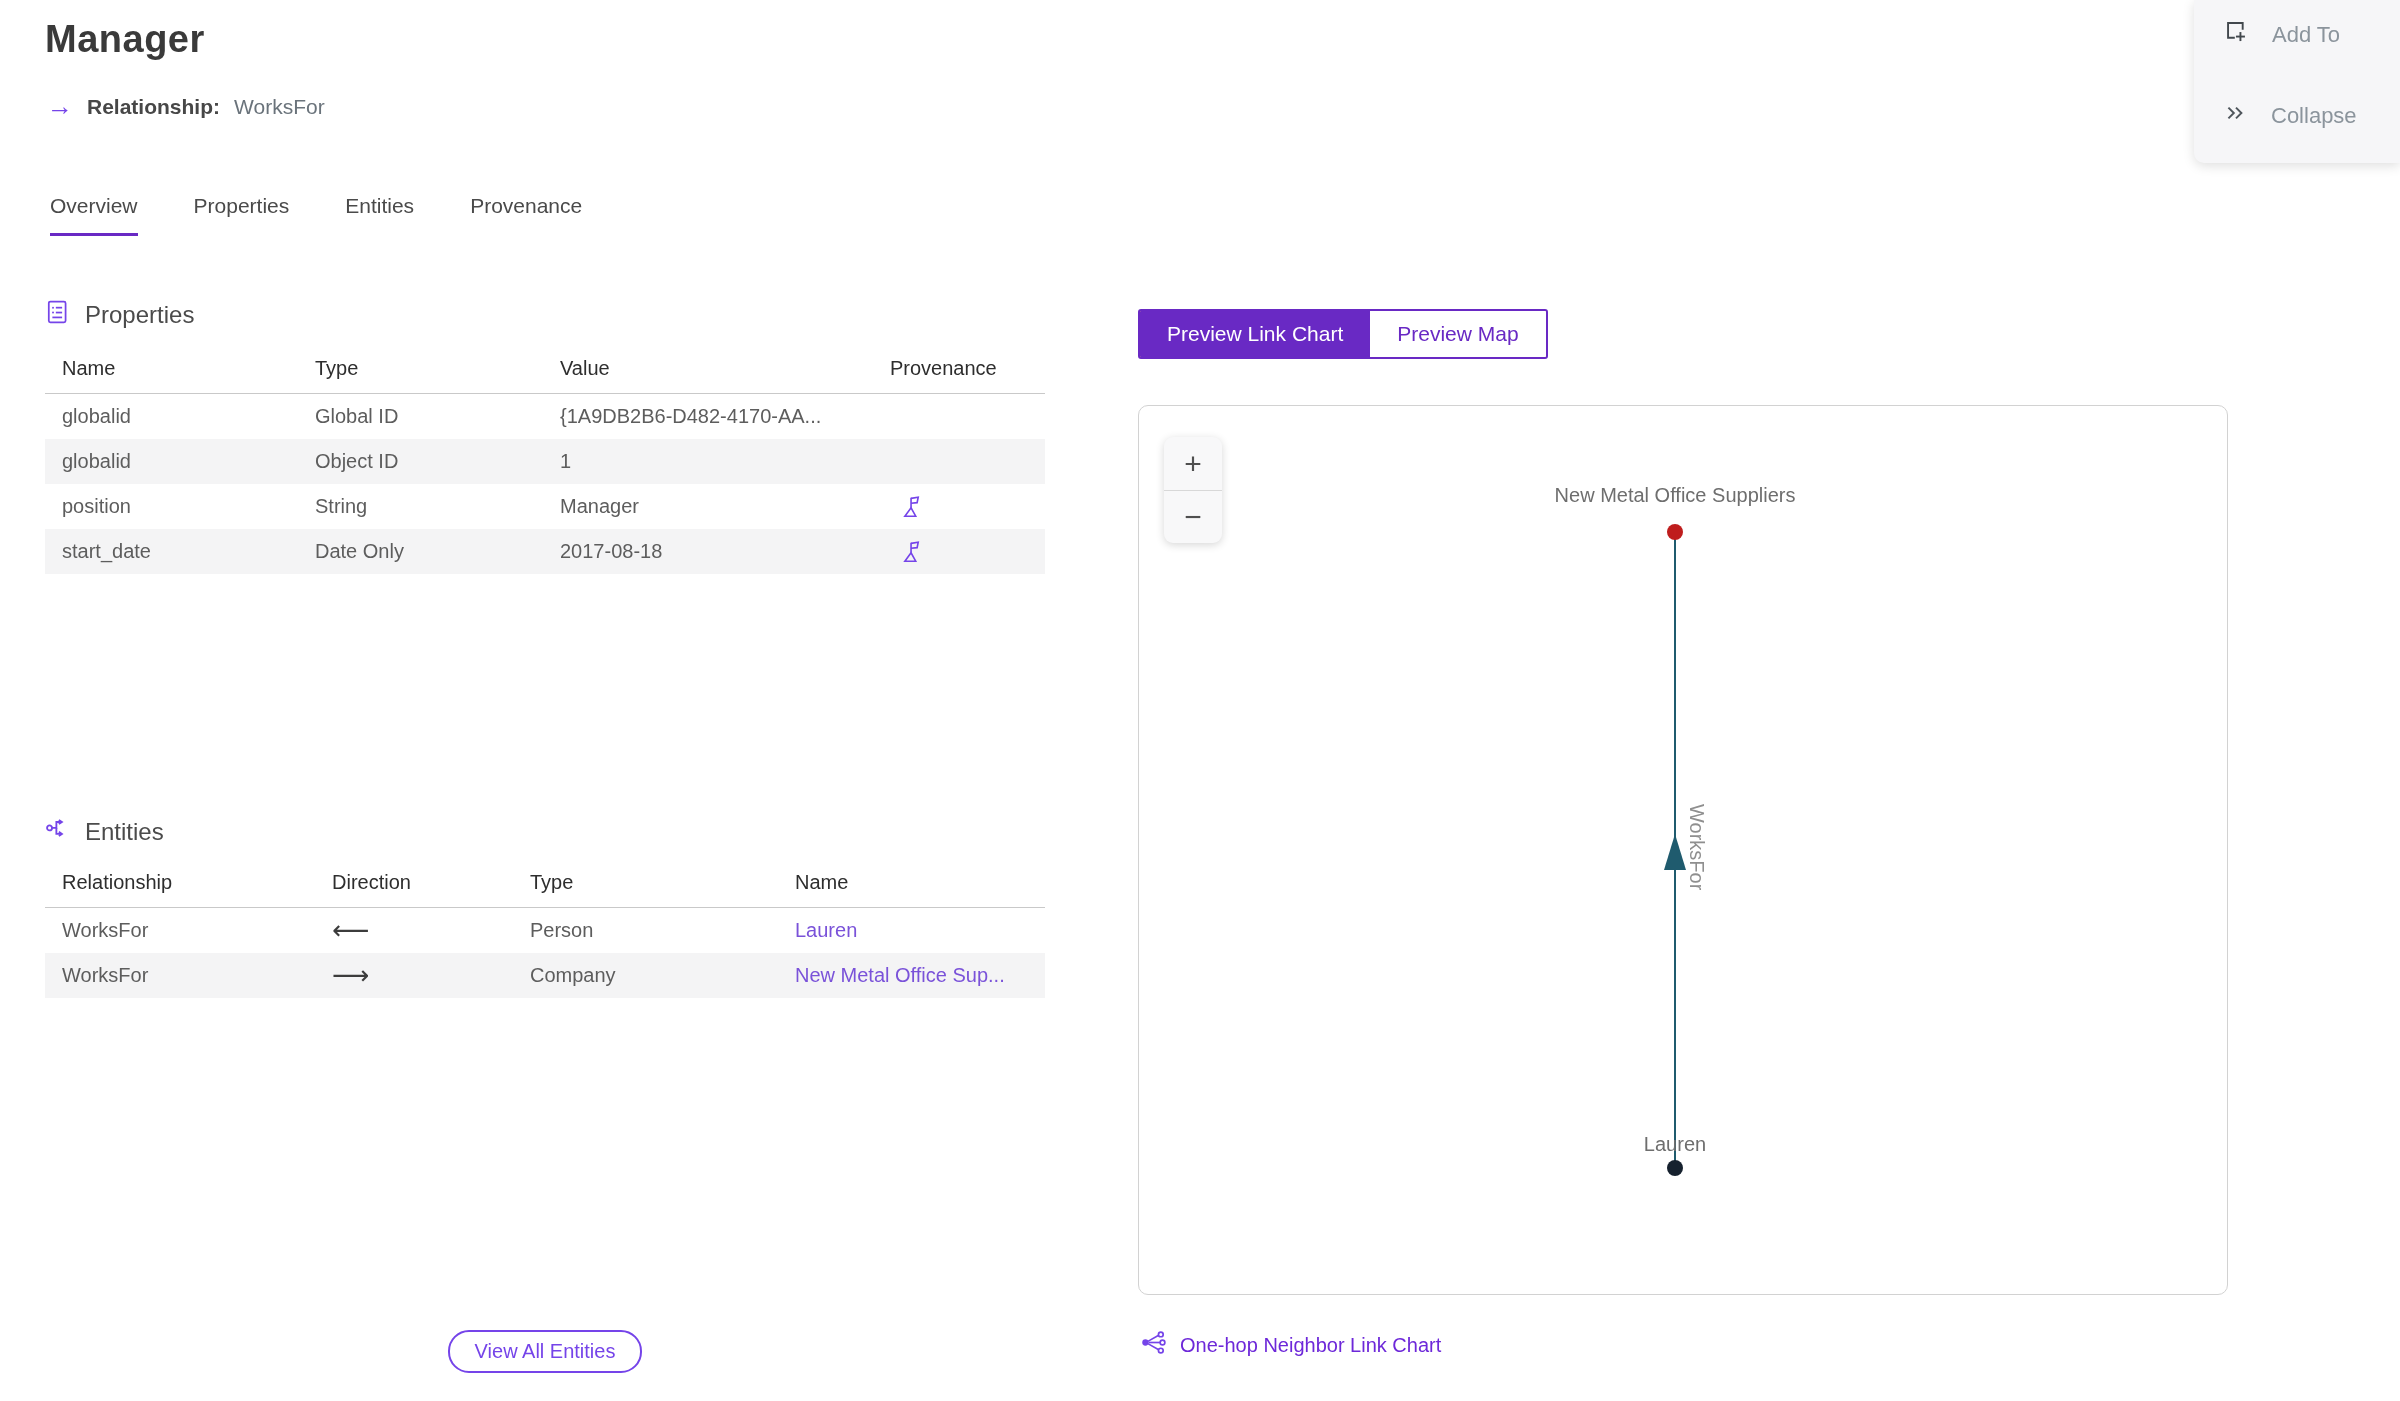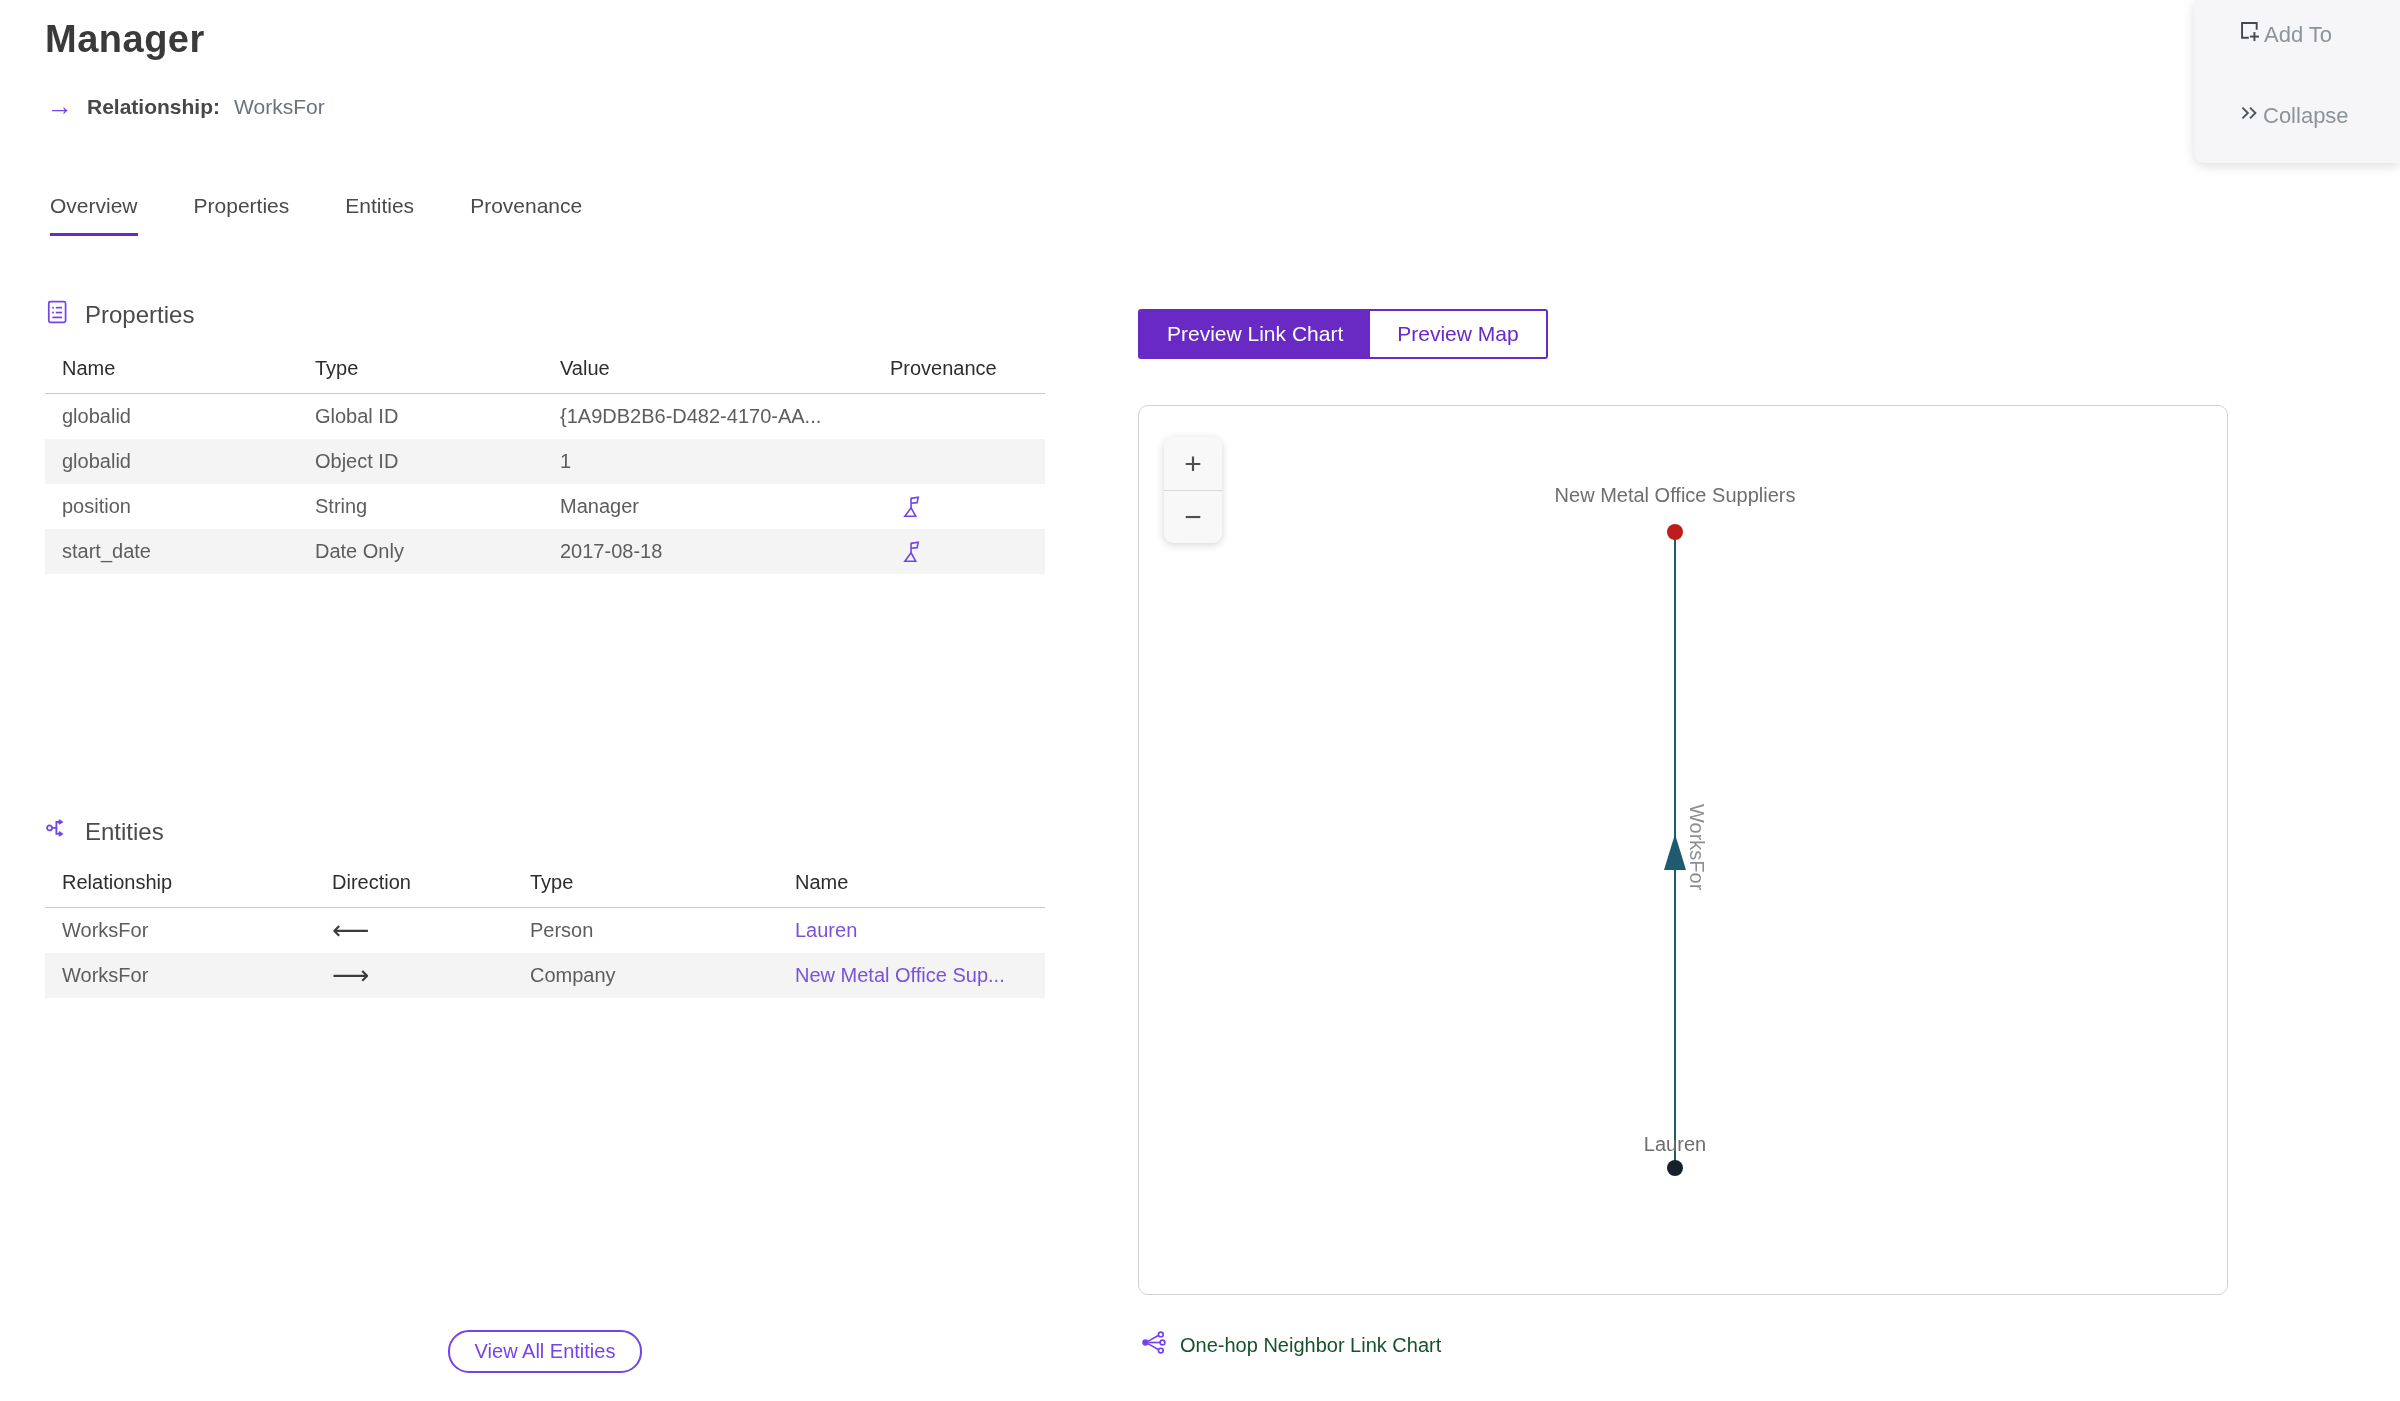--- a/index.html
+++ b/index.html
@@ -73,26 +73,26 @@
   .edge-arrow{position:absolute;left:525px;top:428px;width:0;height:0;border-left:11px solid transparent;
               border-right:11px solid transparent;border-bottom:36px solid var(--edge-teal)}
   .node{position:absolute;width:16px;height:16px;border-radius:50%;cursor:pointer}
   #node-top{left:528px;top:118px;background:var(--node-red)}
   #node-bottom{left:528px;top:754px;background:var(--node-dark)}
   .node-label{position:absolute;transform:translateX(-50%);font-size:20px;color:#6e6e6e;white-space:nowrap}
   #label-top{left:536px;top:78px}
   #label-bottom{left:536px;top:727px}
   .edge-label{position:absolute;left:546px;top:398px;writing-mode:vertical-rl;font-size:20px;color:#8f8f8f}
 
-  .caption{position:absolute;left:1140px;top:1329px;display:flex;align-items:center;gap:13px;font-size:20px;color:#14532d}
+  .caption{position:absolute;left:1140px;top:1329px;display:flex;align-items:center;gap:13px;font-size:20px;color:#6d28d9}
 
   
   .actions-panel{position:absolute;left:2194px;top:0;width:206px;height:163px;background:var(--panel-bg);
                  border-bottom-left-radius:10px;box-shadow:0 3px 12px rgba(0,0,0,.13)}
-  .action{position:absolute;left:43px;display:flex;align-items:center;background:none;border:none;
+  .action{position:absolute;left:29px;display:flex;align-items:center;gap:22px;background:none;border:none;
           cursor:pointer;font-family:inherit;font-size:22px;color:#8b949c;padding:0}
   #add-to-btn{top:18px}
   #collapse-btn{top:100px}
 </style>
 </head>
 <body>
 
 <div class="page">
 
   <div class="actions-panel">

